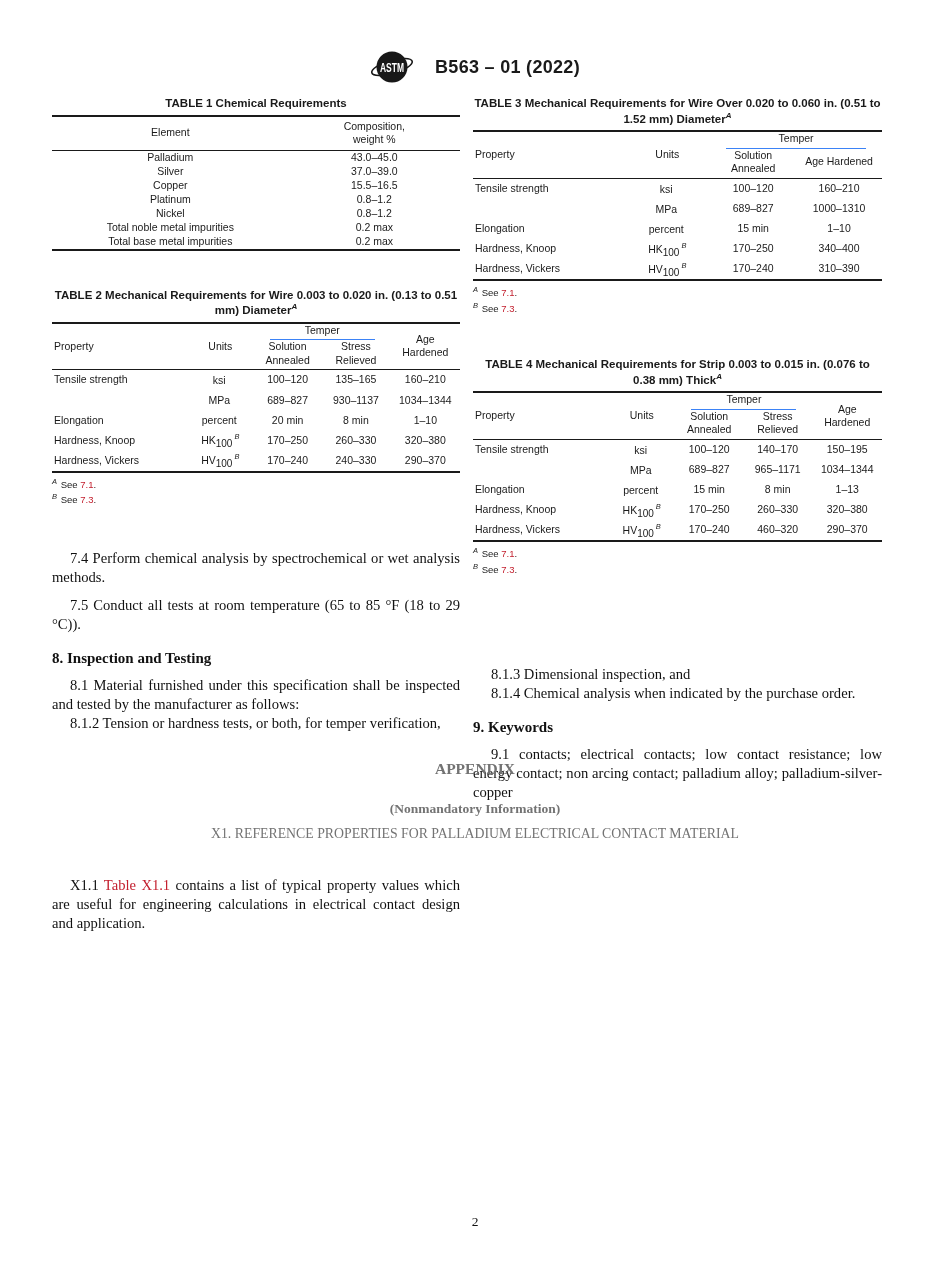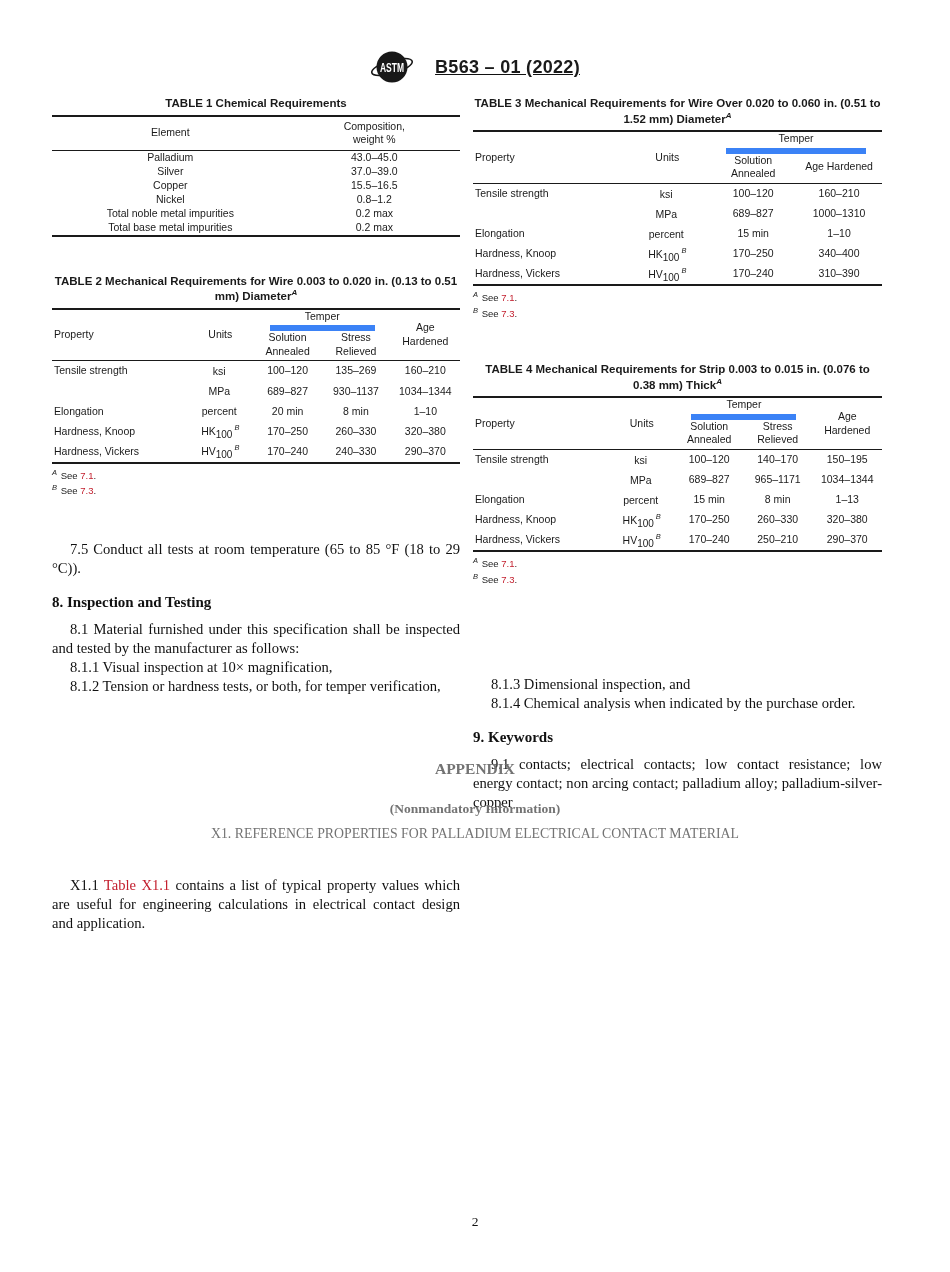--- a/index.html
+++ b/index.html
@@ -1,40 +1,40 @@
 <!DOCTYPE html>
 <html><head>
 <meta charset="utf-8">
 <style>
   html,body{margin:0;padding:0;background:#fff;}
   .page{position:relative;width:950px;height:1272px;background:#fff;color:#111;
         font-family:"Liberation Serif",serif;overflow:hidden;}
 
   
   .doc-header{position:absolute;top:46px;left:0;width:100%;display:flex;
-              justify-content:center;align-items:center;gap:21px;text-decoration:underline;}
+              justify-content:center;align-items:center;gap:21px;}
   .doc-code{font:bold 18px "Liberation Sans",sans-serif;letter-spacing:.3px;color:#1a1a1a;}
 
   
   .col-left{position:absolute;left:52px;top:96px;width:408px;}
   .col-right{position:absolute;left:473px;top:96px;width:409px;}
 
   
   .tbl-title{font:bold 11.5px/1.27 "Liberation Sans",sans-serif;text-align:center;
              margin:0 0 4px;color:#1a1a1a;}
   .tsup{font-style:italic;font-size:8px;}
   table.dt{width:100%;border-collapse:collapse;table-layout:fixed;
            font:10.5px/13.5px "Liberation Sans",sans-serif;color:#1a1a1a;
            border-top:2px solid #1a1a1a;border-bottom:2px solid #1a1a1a;}
   .dt th,.dt td{font-weight:normal;text-align:center;padding:0 2px;}
   .dt thead th{vertical-align:middle;}
   .h-prop{text-align:left !important;}
   .dt thead th.bline{border-bottom:1.4px solid #1a1a1a;}
   .h-temper{padding:2px 0 0;}
-  .temper-line{display:block;margin:0 14px;padding-bottom:2px;border-bottom:6px solid #3b82f6;}
+  .temper-line{display:block;margin:0 14px;padding-bottom:2px;border-bottom:1px solid #3b82f6;}
   .h-sub{padding-bottom:2px !important;}
   .dt tbody td{height:14px;vertical-align:middle;}
   .c-left{text-align:left !important;}
   .u-sub{font-size:10px;}
   .u-sup{font-style:italic;font-size:7.5px;margin-left:2px;}
   .t1 thead th{padding:3px 2px;}
   .hdr2{display:block;}
   .fnotes{margin-top:3px;}
   .fnote{font:9.5px/12.5px "Liberation Sans",sans-serif;color:#1a1a1a;}
   .fn-sup{font-style:italic;font-size:7.5px;vertical-align:super;margin-right:1px;}
@@ -100,20 +100,24 @@
             </tr>
           <tr>
             <td>Silver</td>
             <td>37.0–39.0</td>
             </tr>
           <tr>
             <td>Copper</td>
             <td>15.5–16.5</td>
             </tr>
           <tr>
+            <td>Platinum</td>
+            <td>0.8–1.2</td>
+            </tr>
+          <tr>
             <td>Nickel</td>
             <td>0.8–1.2</td>
             </tr>
           <tr>
             <td>Total noble metal impurities</td>
             <td>0.2 max</td>
             </tr>
           <tr>
             <td>Total base metal impurities</td>
             <td>0.2 max</td>
@@ -144,21 +148,21 @@
           <tr>
             <th class="h-sub bline">Solution Annealed</th>
             <th class="h-sub bline">Stress Relieved</th>
           </tr>
         </thead>
         <tbody>
           <tr>
             <td class="c-left">Tensile strength</td>
             <td><span>ksi</span><sub class="u-sub"></sub><sup class="u-sup"></sup></td>
             <td>100–120</td>
-            <td>135–269</td>
+            <td>135–165</td>
             <td>160–210</td>
           </tr>
           <tr>
             <td class="c-left"></td>
             <td><span>MPa</span><sub class="u-sub"></sub><sup class="u-sup"></sup></td>
             <td>689–827</td>
             <td>930–1137</td>
             <td>1034–1344</td>
           </tr>
           <tr>
@@ -184,24 +188,24 @@
           </tr>
         </tbody>
       </table>
       <div class="fnotes">
         <div class="fnote"><sup class="fn-sup">A</sup> <span>See</span> <span class="rlink">7.1</span><span>.</span></div>
         <div class="fnote"><sup class="fn-sup">B</sup> <span>See</span> <span class="rlink">7.3</span><span>.</span></div>
       </div>
     </div>
 
     <div class="body-left">
+      <p class="bp">7.4 Perform chemical analysis by spectrochemical or wet analysis methods.</p>
       <p class="bp mt9">7.5 Conduct all tests at room temperature (65 to 85 °F (18 to 29 °C)).</p>
       <p class="sec-h">8. Inspection and Testing</p>
       <p class="bp">8.1 Material furnished under this specification shall be inspected and tested by the manufacturer as follows:</p>
-      <p class="bp">8.1.1 Visual inspection at 10× magnification,</p>
       <p class="bp">8.1.2 Tension or hardness tests, or both, for temper verification,</p>
     </div>
   </div>
 
   <div class="col-right">
 
     <div>
       <p class="tbl-title"><span>TABLE 3 Mechanical Requirements for Wire Over 0.020 to 0.060 in. (0.51 to 1.52 mm) Diameter</span><sup class="tsup">A</sup></p>
       <table class="dt">
         <colgroup>
@@ -312,21 +316,21 @@
             <td class="c-left">Hardness, Knoop</td>
             <td><span>HK</span><sub class="u-sub">100</sub><sup class="u-sup">B</sup></td>
             <td>170–250</td>
             <td>260–330</td>
             <td>320–380</td>
           </tr>
           <tr>
             <td class="c-left">Hardness, Vickers</td>
             <td><span>HV</span><sub class="u-sub">100</sub><sup class="u-sup">B</sup></td>
             <td>170–240</td>
-            <td>250–210</td>
+            <td>460–320</td>
             <td>290–370</td>
           </tr>
         </tbody>
       </table>
       <div class="fnotes">
         <div class="fnote"><sup class="fn-sup">A</sup> <span>See</span> <span class="rlink">7.1</span><span>.</span></div>
         <div class="fnote"><sup class="fn-sup">B</sup> <span>See</span> <span class="rlink">7.3</span><span>.</span></div>
       </div>
     </div>
 

